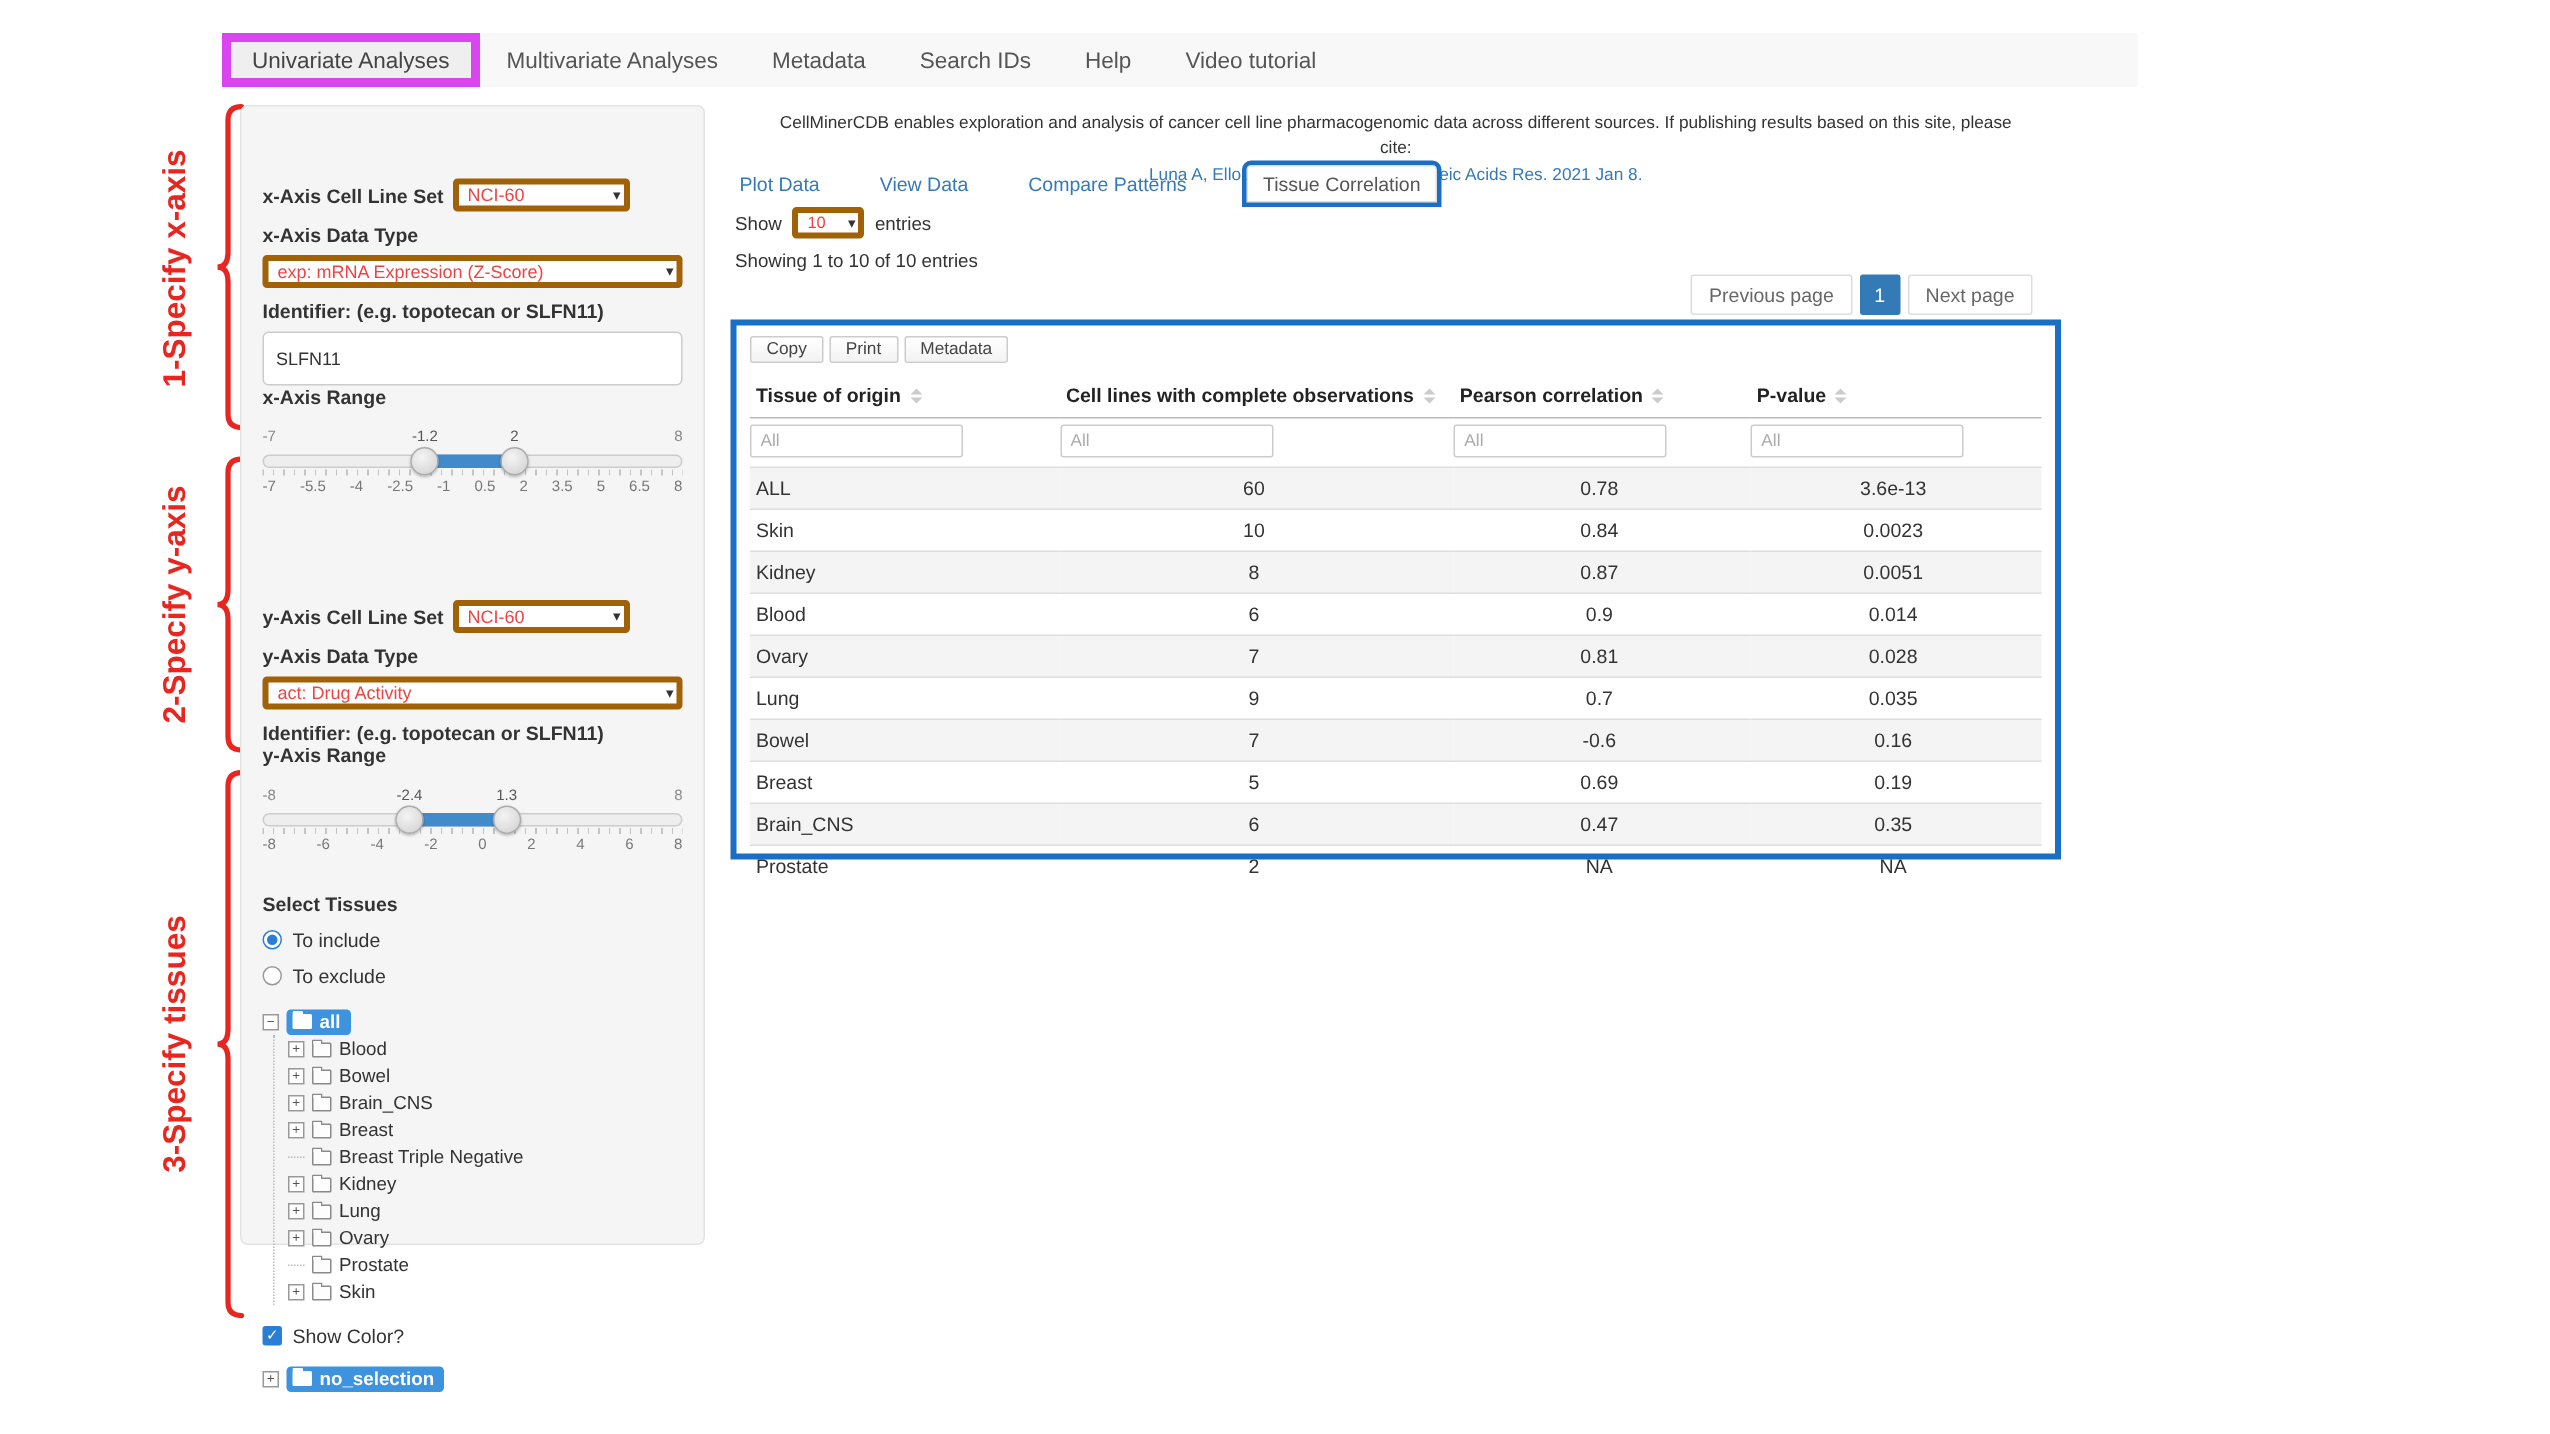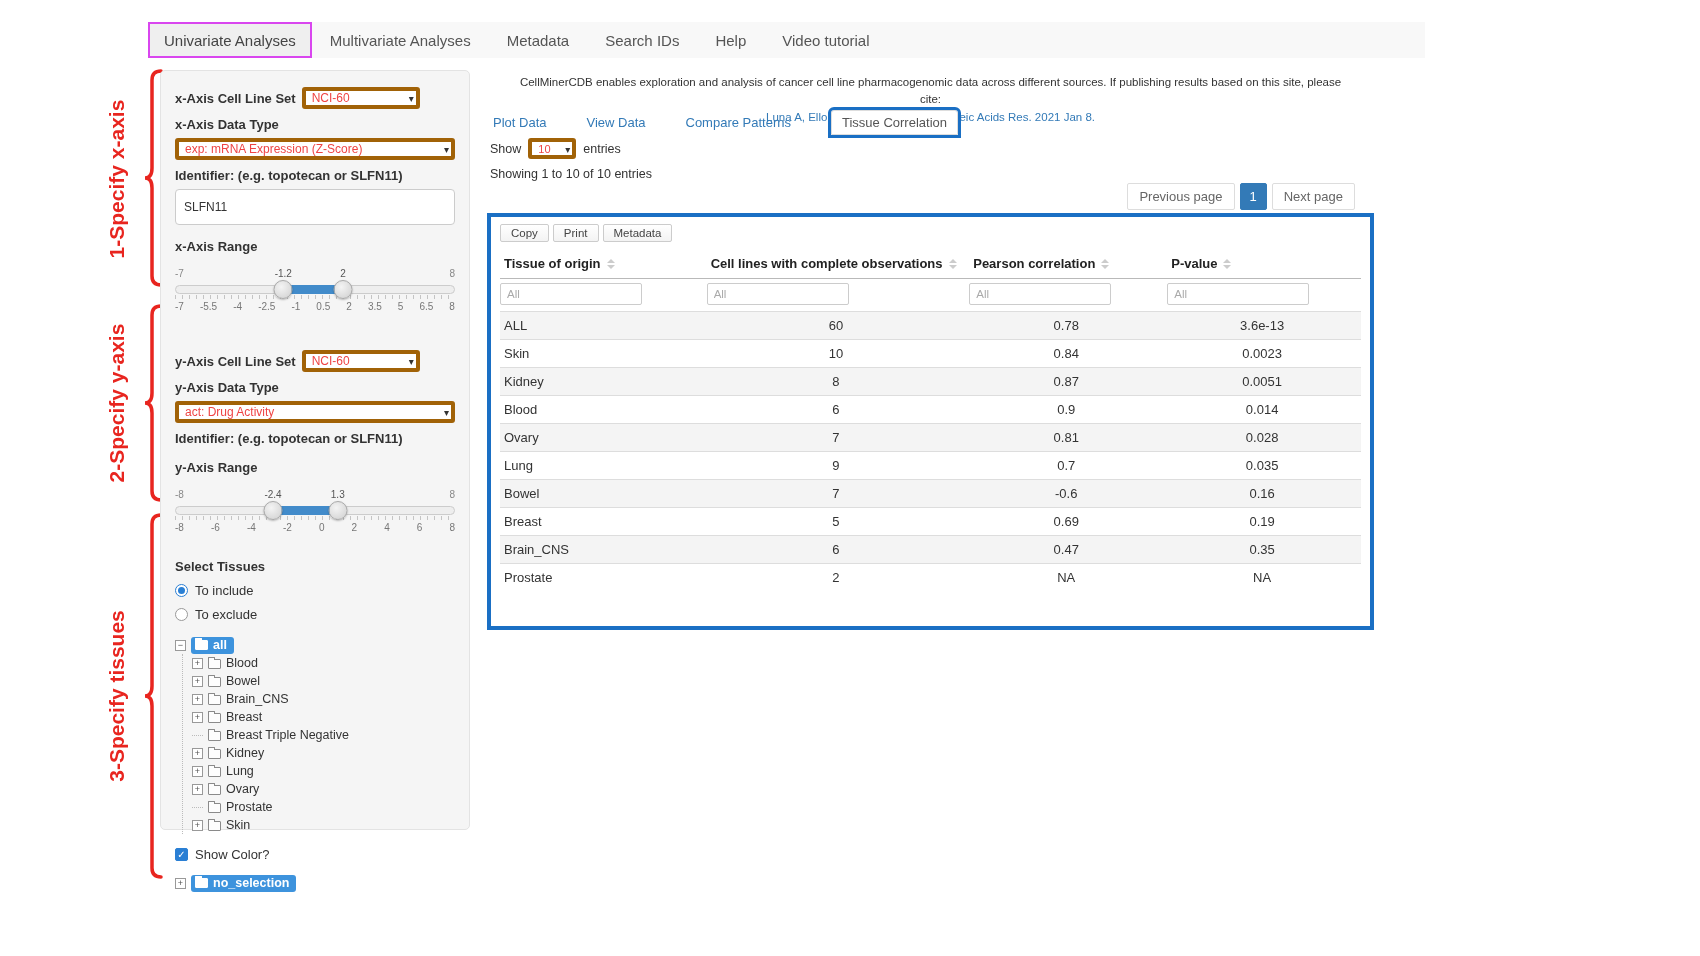--- a/index.html
+++ b/index.html
@@ -1,30 +1,30 @@
 <!DOCTYPE html>
 <html><head>
 <meta charset="utf-8">
 <style>
   * { margin:0; padding:0; box-sizing:border-box; }
   html,body { width:1700px; height:956px; background:#fff; font-family:"Liberation Sans", sans-serif; overflow:hidden; color:#333; }
 
   
   #top-nav { position:absolute; left:148px; top:22px; width:1277px; height:36px; background:#f8f8f8; display:flex; align-items:stretch; }
   .nav-tab { display:flex; align-items:center; padding:0 18px; font-size:15px; color:#555; cursor:pointer; white-space:nowrap; }
-  .nav-tab.active { background:#efefef; border:2px solid #d946ef; color:#444; padding:0 14px; }
+  .nav-tab.active { background:#efefef; border:6px solid #d946ef; color:#444; padding:0 14px; }
 
   
   .step-label { position:absolute; color:#e8251f; font-weight:bold; font-size:21px; white-space:nowrap; transform:translate(-50%,-50%) rotate(-90deg); }
   .brace { position:absolute; }
 
   
   #sidebar { position:absolute; left:160px; top:70px; width:310px; height:760px; background:#f5f5f5; border:1px solid #e3e3e3; border-radius:5px; padding:16px 14px; }
   .lbl { font-size:13px; font-weight:bold; color:#333; }
-  .inline-row { display:flex; align-items:center; gap:6px; }
+  .inline-row { display:flex; align-items:center; gap:6px;margin-top:32px; }
   .sel-wrap { position:relative; display:inline-block; }
   .sel-wrap::after { content:"▾"; position:absolute; right:6px; top:50%; transform:translateY(-50%); font-size:10px; color:#333; pointer-events:none; }
   select { appearance:none; -webkit-appearance:none; border:4px solid #a16207; border-radius:3px; background:#fff; font-size:12px; height:22px; padding:0 20px 0 6px; font-family:"Liberation Sans", sans-serif; color:#ef4444; width:100%; }
   .txt-input { width:100%; height:26px; border:1px solid #ccc; border-radius:4px; background:#fff; font-size:12px; padding:17px 8px; color:#333; font-family:"Liberation Sans", sans-serif; }
 
   
   .rslider { position:relative; height:46px; margin-top:14px; }
   .rs-vlabels { position:relative; height:13px; font-size:10px; color:#888; }
   .rs-vlabels .v { position:absolute; transform:translateX(-50%); }
   .rs-vlabels .v.minv { left:0; transform:none; }
@@ -64,39 +64,39 @@
   .mtab.active { color:#555; background:#fff; border:1px solid #ddd; border-radius:3px 3px 0 0; padding:4px 10px; outline:3px solid #1a6fc4; outline-offset:0px; }
   .show-row { position:absolute; left:3px; top:68px; display:flex; align-items:center; gap:7px; font-size:12.5px; color:#333; }
   .show-row .sel-wrap { width:48px; }
   .show-row select { height:21px; font-size:11px; }
   .info-text { position:absolute; left:3px; top:97px; font-size:12.5px; color:#333; }
   .pagination { position:absolute; right:19px; top:113px; display:flex; align-items:center; font-size:13px; }
   .page-btn { border:1px solid #ddd; background:#fff; color:#666; padding:5px 11px; cursor:pointer; border-radius:2px; }
   .page-cur { background:#337ab7; color:#fff; border:1px solid #337ab7; padding:5px 9px; margin:0 5px; cursor:pointer; border-radius:2px; }
 
   
-  #table-box { position:absolute; left:0; top:143px; width:887px; height:417px; border:4px solid #1a6fc4; background:#fff; padding:7px 9px; }
+  #table-box { position:absolute; left:0; top:143px; width:887px; height:360px; border:4px solid #1a6fc4; background:#fff; padding:7px 9px; }
   .dt-buttons { display:flex; gap:4px; }
   .dt-btn { font-size:11.5px; color:#444; background:linear-gradient(#fff,#f3f3f3); border:1px solid #ccc; border-radius:2px; padding:2px 10px; cursor:pointer; font-family:"Liberation Sans", sans-serif; }
   table.dt { width:100%; border-collapse:collapse; margin-top:7px; font-size:13px; table-layout:fixed; }
   table.dt col.c0 { width:24%; } table.dt col.c1 { width:30.5%; } table.dt col.c2 { width:23%; } table.dt col.c3 { width:22.5%; }
   table.dt th { font-weight:bold; color:#222; padding:7px 8px 7px 4px; border-bottom:1px solid #b9b9b9; cursor:pointer; }
   table.dt th .th-inner { display:flex; align-items:center; gap:6px; }
   table.dt th.num .th-inner { }
   .sort { display:inline-flex; flex-direction:column; gap:2px; }
   .sort i { display:block; width:0; height:0; border-left:4px solid transparent; border-right:4px solid transparent; }
   .sort i.up { border-bottom:4px solid #ccc; }
   .sort i.dn { border-top:4px solid #ccc; }
   table.dt td { padding:5px 8px 5px 4px; color:#333; }
   table.dt td.num { text-align:center; }
   tr.filters td { padding:4px 4px 6px 0; }
   tr.filters input { width:142px; height:22px; border:1px solid #ccc; border-radius:2px; font-size:11.5px; padding:0 6px; color:#333; font-family:"Liberation Sans", sans-serif; }
   tr.filters input::placeholder { color:#aaa; }
   tbody tr.data-row { border-top:1px solid #ddd; height:28px; }
-  tbody tr.data-row:nth-child(odd) { background:#f4f4f4; }.mt6{margin-top:6px}.mt8{margin-top:8px}.mt14{margin-top:14px}
+  tbody tr.data-row:nth-child(odd) { background:#f4f4f4; }.mt6{margin-top:6px}.mt8{margin-top:8px}.mt14{}
 </style>
 </head>
 <body>
 
 <div id="top-nav">
     <div class="nav-tab active">Univariate Analyses</div>
     <div class="nav-tab">Multivariate Analyses</div>
     <div class="nav-tab">Metadata</div>
     <div class="nav-tab">Search IDs</div>
     <div class="nav-tab">Help</div>

